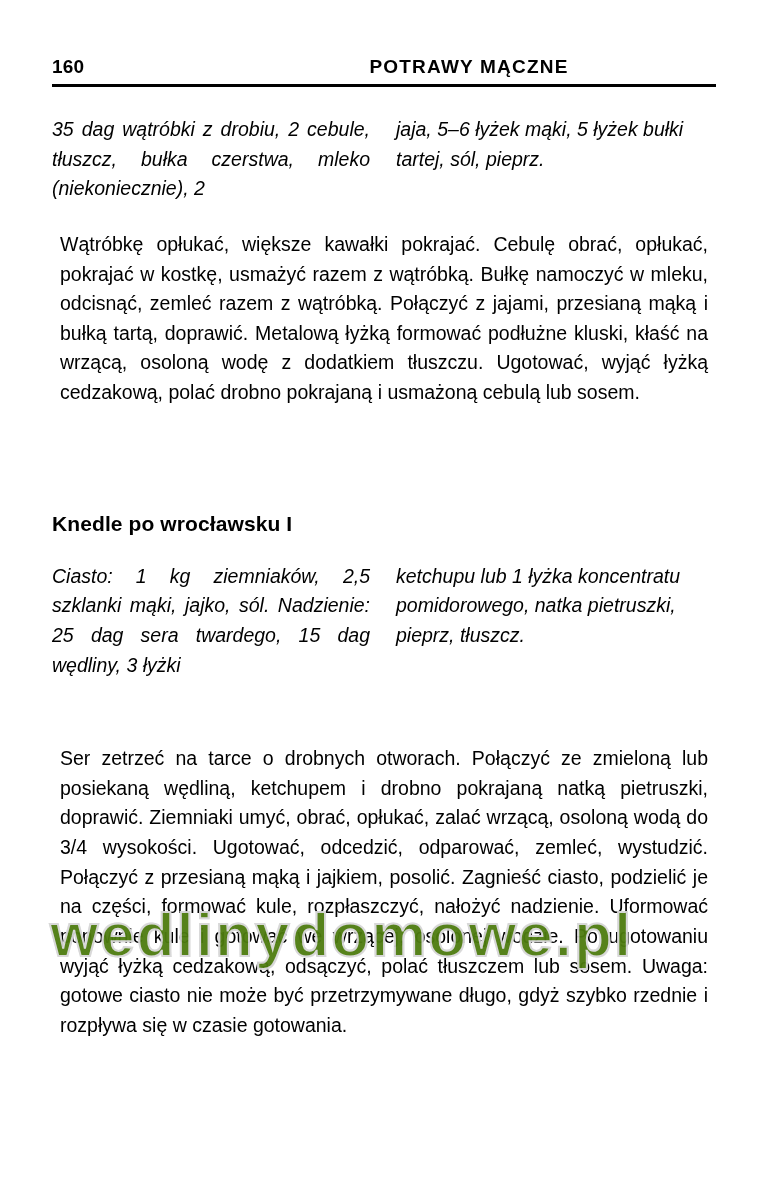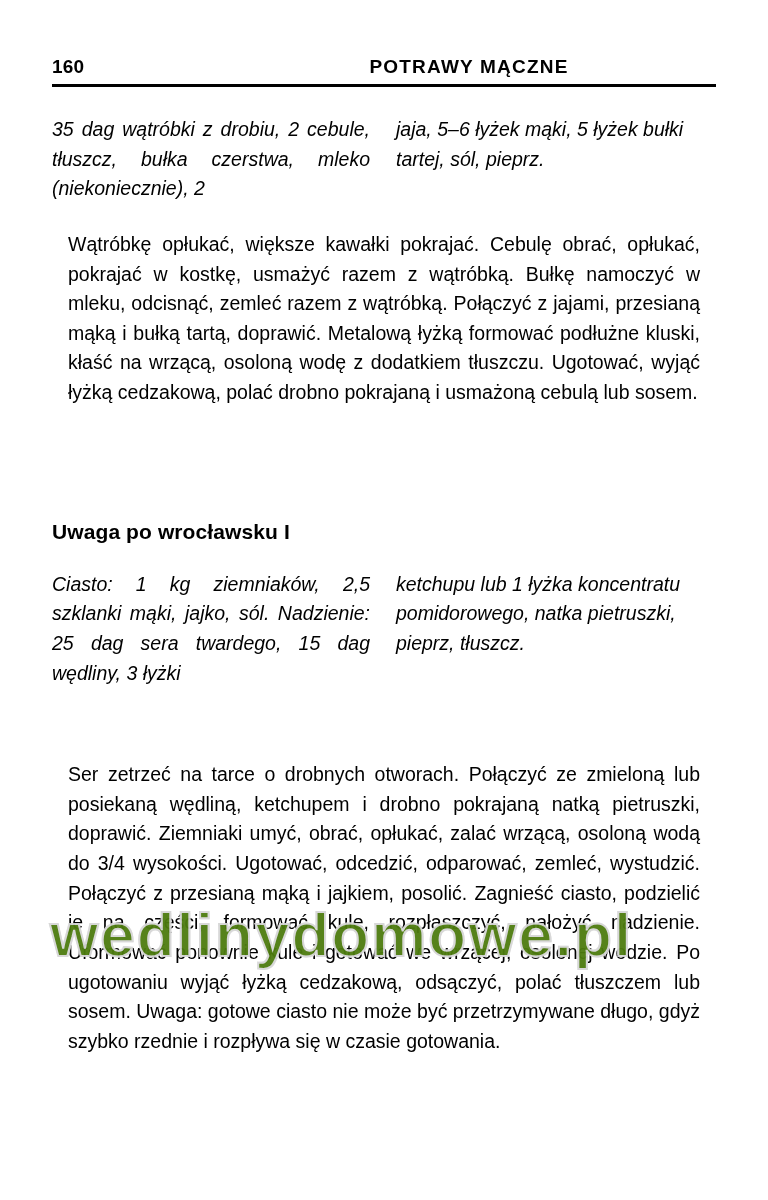--- a/index.html
+++ b/index.html
@@ -79,21 +79,21 @@
   }
 
   .body-text {
     font-size: 19.5px;
     line-height: 1.52;
     text-align: justify;
     text-justify: inter-word;
     hyphens: manual;
   }
   .body-text p {
-    margin: 16px;
+    margin: 8px;
   }
 
   .gap-large {
     height: 96px;
   }
   .gap-mid {
     height: 30px;
   }
 
   
@@ -131,21 +131,21 @@
     <div class="ingredients">
       <div class="col justify">35 dag wątróbki z drobiu, 2 cebule, tłuszcz, bułka czerstwa, mleko (niekoniecznie), 2</div>
       <div class="col">jaja, 5–6 łyżek mąki, 5 łyżek bułki tartej, sól, pieprz.</div>
     </div>
     <div class="body-text">
       <p>Wątróbkę opłukać, większe kawałki pokrajać. Cebulę obrać, opłukać, pokrajać w kostkę, usmażyć razem z wątróbką. Bułkę namoczyć w mleku, odcisnąć, zemleć razem z wątróbką. Połączyć z jajami, przesianą mąką i bułką tartą, doprawić. Metalową łyżką formować podłużne kluski, kłaść na wrzącą, osoloną wodę z dodatkiem tłuszczu. Ugotować, wyjąć łyżką cedzakową, polać drobno pokrajaną i usmażoną cebulą lub sosem.</p>
     </div>
 
     <div class="gap-large"></div>
 
-    <h2 class="recipe-title">Uwaga po wrocławsku I</h2>
+    <h2 class="recipe-title">Knedle po wrocławsku I</h2>
     <div class="ingredients">
       <div class="col justify">Ciasto: 1 kg ziemniaków, 2,5 szklanki mąki, jajko, sól. Nadzienie: 25 dag sera twardego, 15 dag wędliny, 3 łyżki</div>
       <div class="col">ketchupu lub 1 łyżka koncentratu pomidorowego, natka pietruszki, pieprz, tłuszcz.</div>
     </div>
     <div class="gap-mid"></div>
     <div class="body-text">
       <p>Ser zetrzeć na tarce o drobnych otworach. Połączyć ze zmieloną lub posiekaną wędliną, ketchupem i drobno pokrajaną natką pietruszki, doprawić. Ziemniaki umyć, obrać, opłukać, zalać wrzącą, osoloną wodą do 3/4 wysokości. Ugotować, odcedzić, odparować, zemleć, wystudzić. Połączyć z przesianą mąką i jajkiem, posolić. Zagnieść ciasto, podzielić je na części, formować kule, rozpłaszczyć, nałożyć nadzienie. Uformować ponownie kule i gotować we wrzącej, osolonej wodzie. Po ugotowaniu wyjąć łyżką cedzakową, odsączyć, polać tłuszczem lub sosem. Uwaga: gotowe ciasto nie może być przetrzymywane długo, gdyż szybko rzednie i rozpływa się w czasie gotowania.</p>
     </div>
 
   </div>

